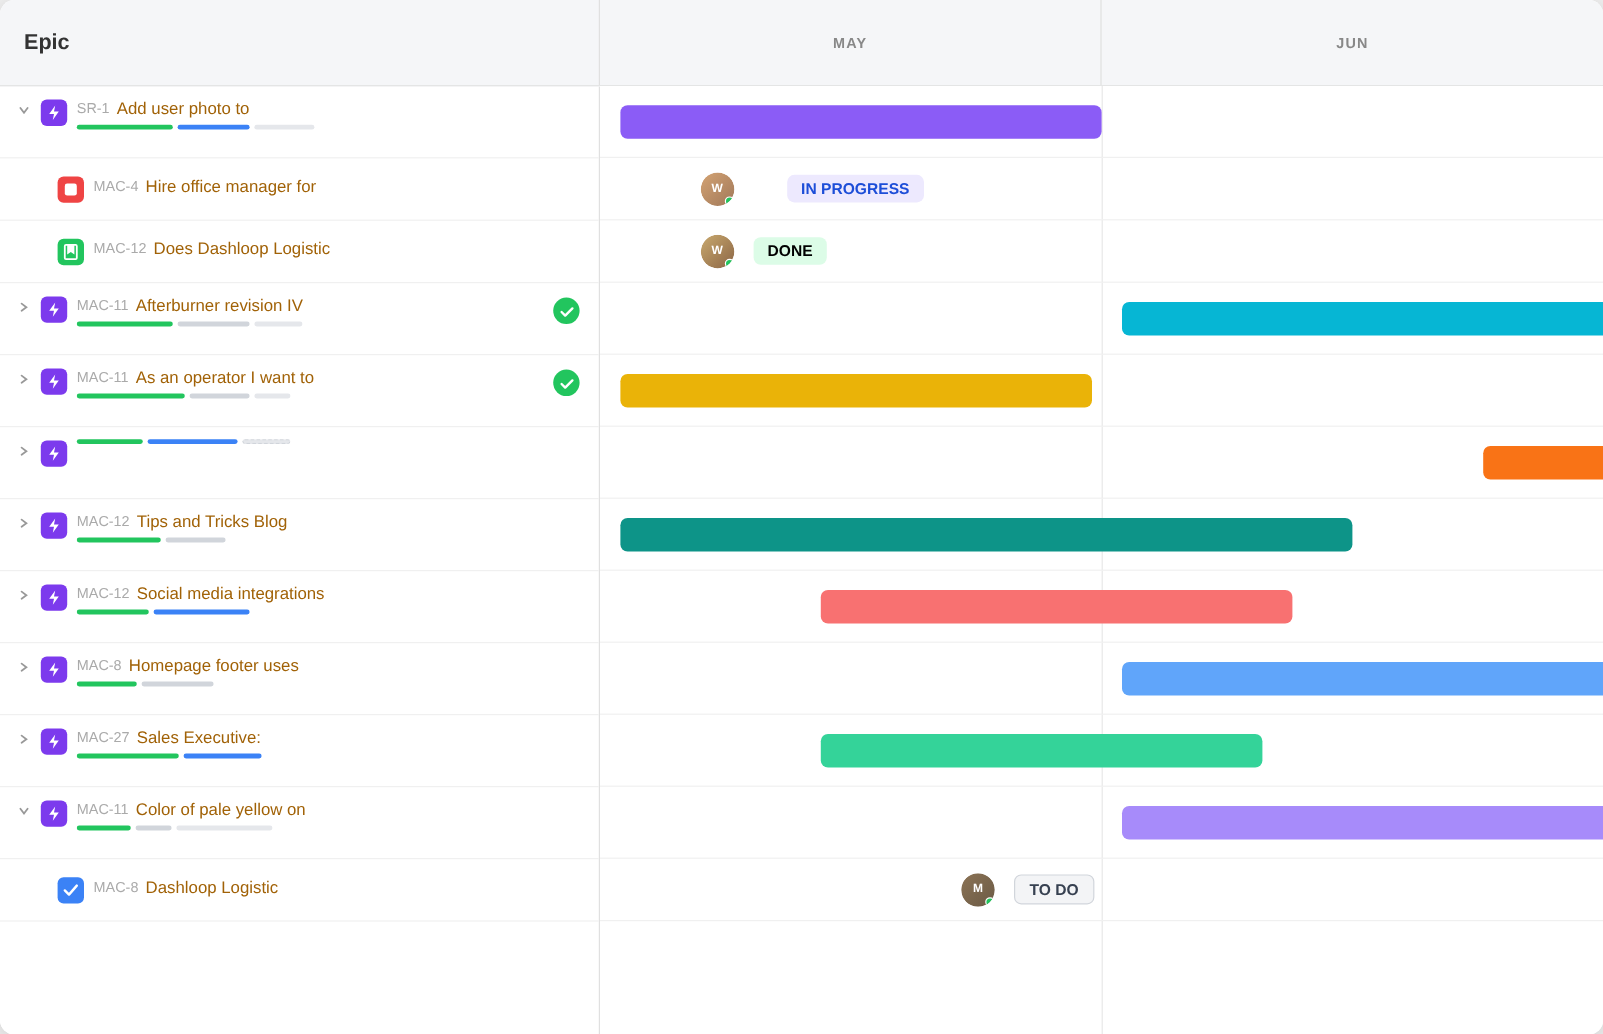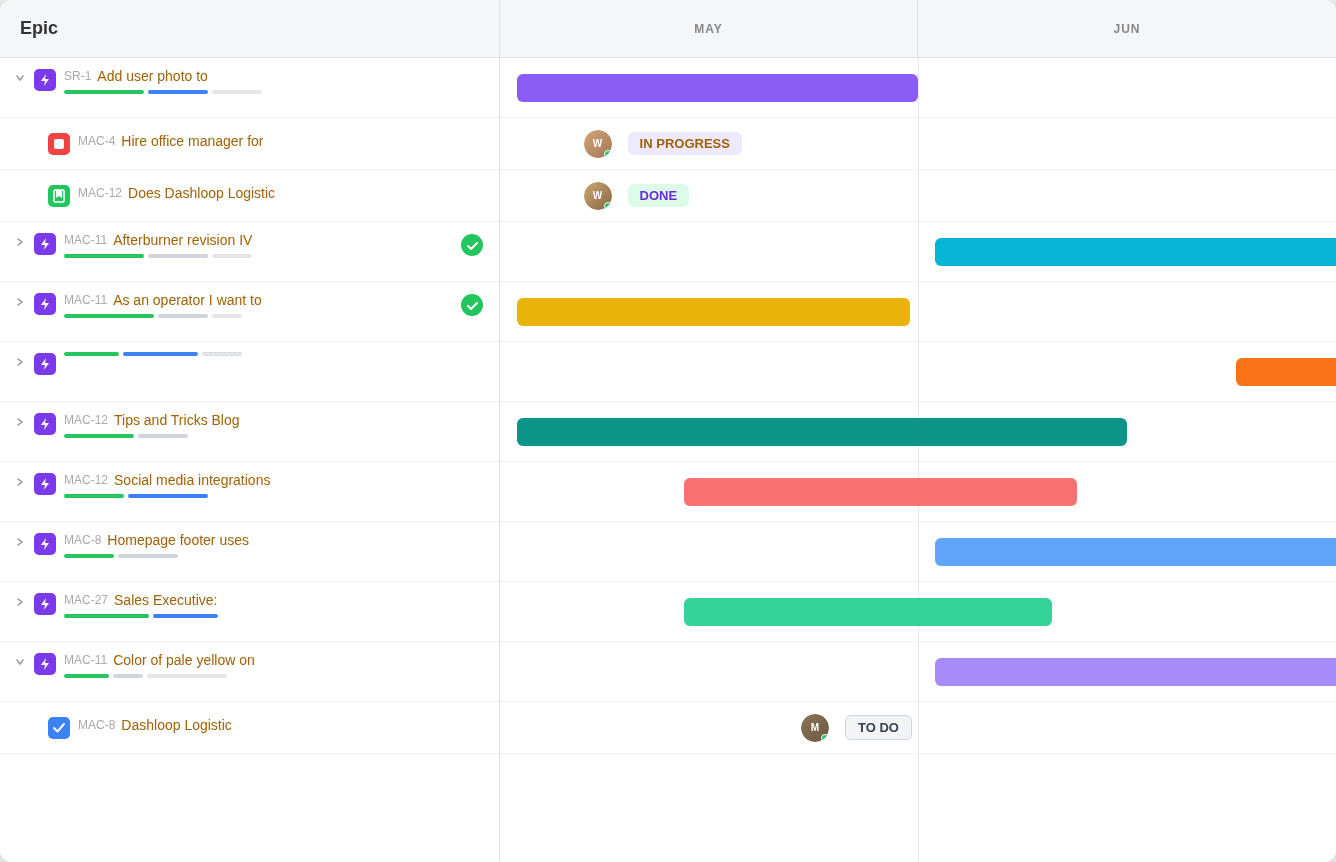--- a/index.html
+++ b/index.html
@@ -20,21 +20,21 @@
       box-shadow: 0 4px 20px rgba(0,0,0,0.15);
       display: flex;
       flex-direction: column;
     }
     
     .header {
       display: grid;
       grid-template-columns: 500px 1fr;
       background: #f5f6f8;
       border-bottom: 1px solid #e0e0e0;
-      height: 58px;
+      height: 72px;
       flex-shrink: 0;
     }
     .header-epic {
       display: flex;
       align-items: center;
       padding: 0 20px;
       font-weight: 700;
       font-size: 18px;
       color: #333;
       border-right: 1px solid #e0e0e0;
@@ -179,25 +179,26 @@
     .status-badge {
       display: inline-flex;
       align-items: center;
       padding: 4px 12px;
       border-radius: 6px;
       font-size: 13px;
       font-weight: 700;
     }
     .status-badge.in-progress {
       background: #ede9fe;
-      color: #a16207;
+      color: #1d4ed8;
+      margin-left: 28px;
     }
     .status-badge.done {
       background: #dcfce7;
-      color: #6d28d9;
+      color: #000000;
     }
     .status-badge.todo {
       background: #f3f4f6;
       color: #374151;
       border: 1px solid #d1d5db;
     }
     .avatar {
       width: 28px;
       height: 28px;
       border-radius: 50%;

